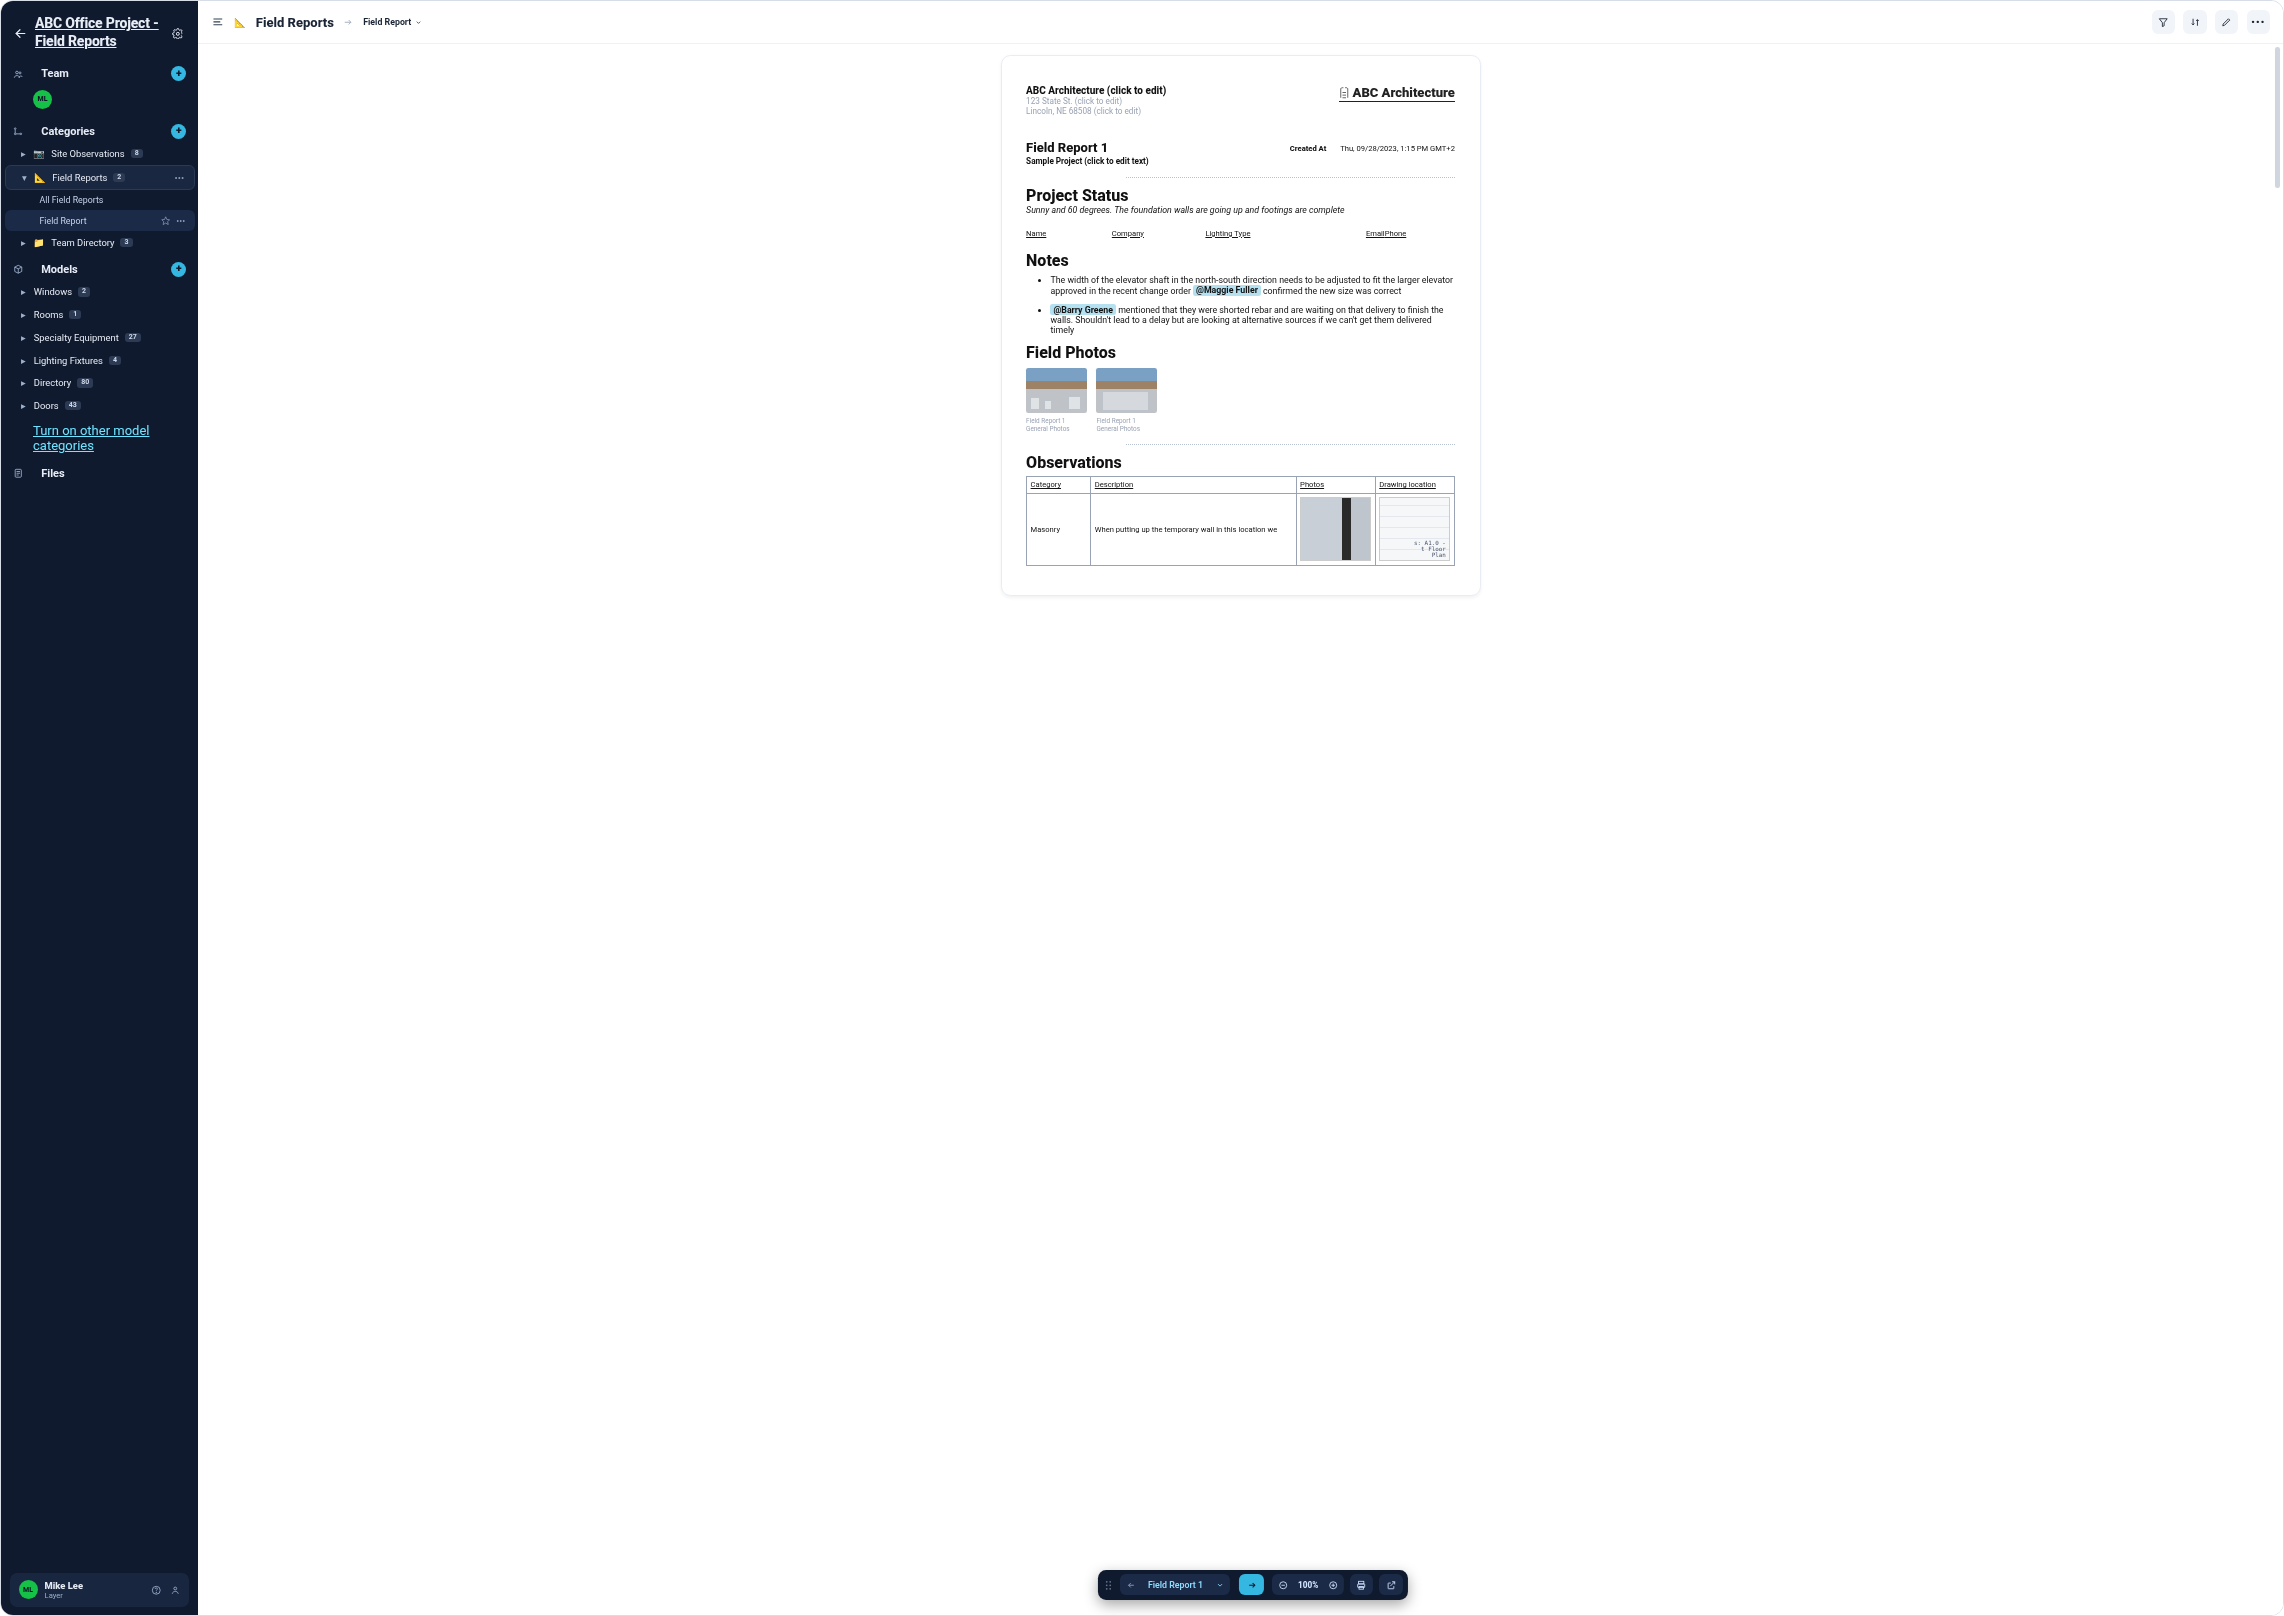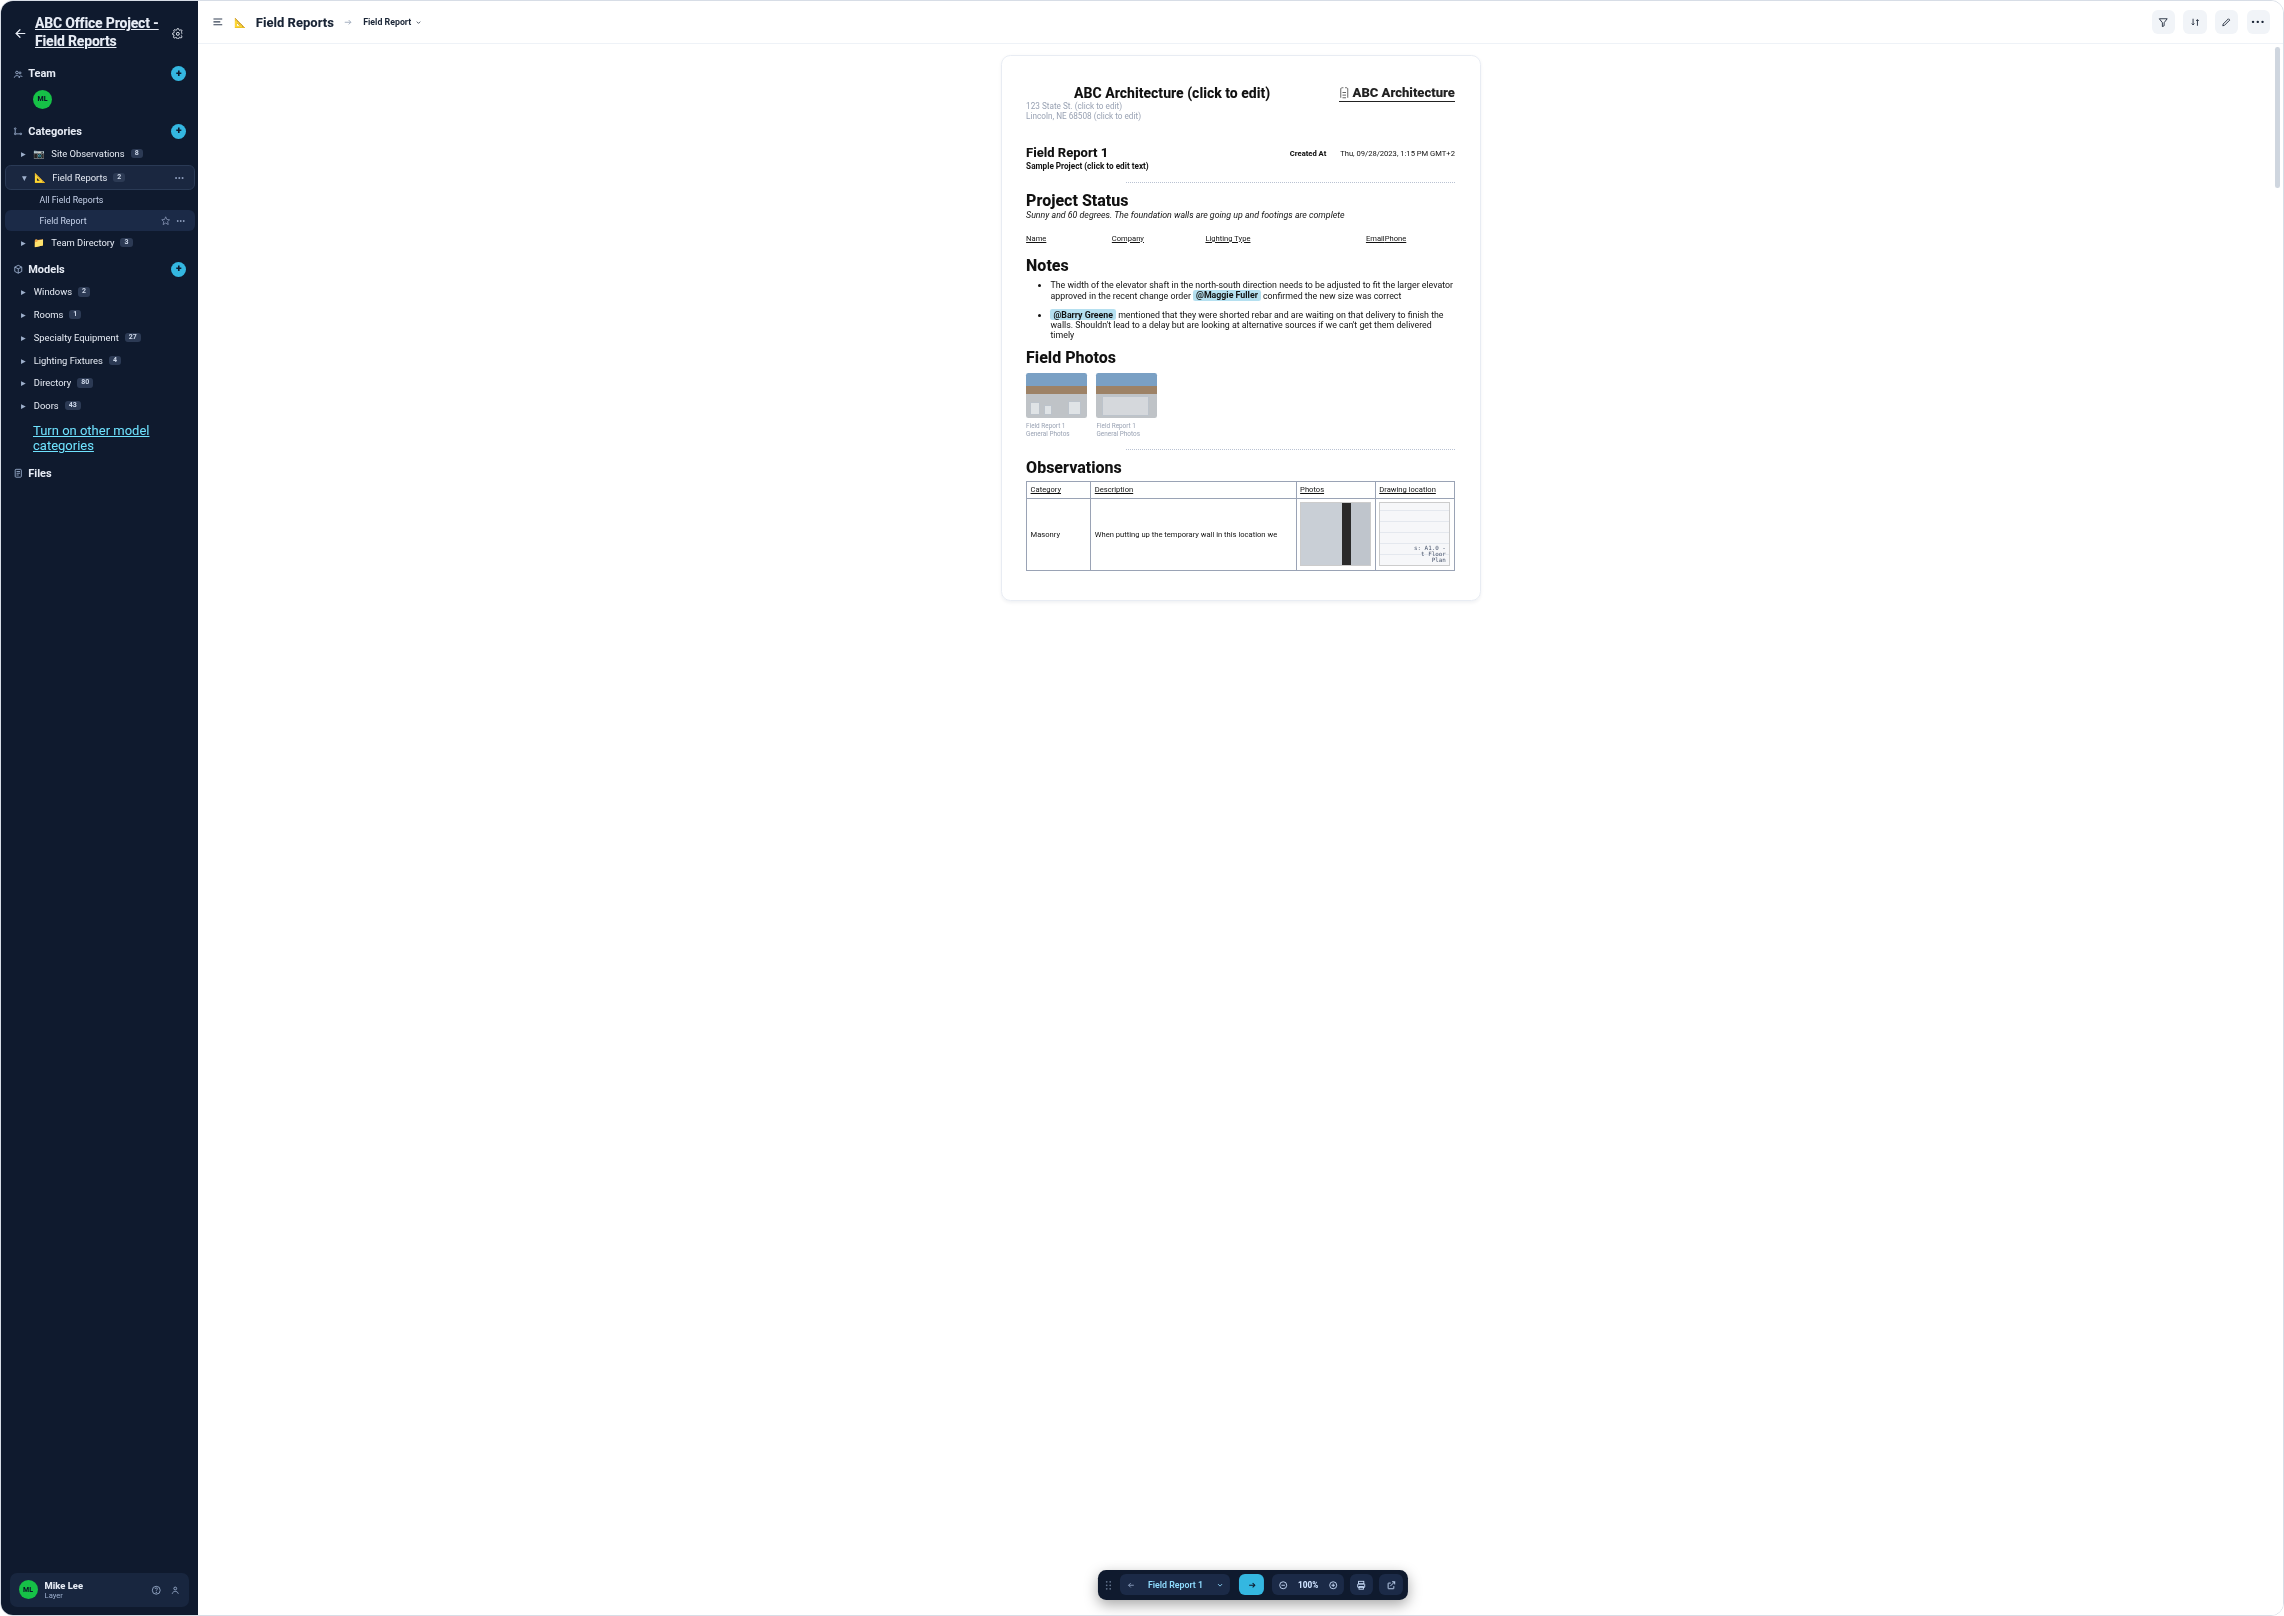--- a/index.html
+++ b/index.html
@@ -47,21 +47,21 @@
     line-height:1.25;
     letter-spacing:-0.2px;
     text-decoration:underline;
   }
   .sb-gear {
     width:16.4px; height:16.4px; display:flex; align-items:center; justify-content:center;
     color:#e7ecf5; cursor:pointer;
     margin-top:2.3px;
   }
   .sb-section-h {
-    display:flex; align-items:center; gap:5px;
+    display:flex; align-items:center; gap:18px;
     padding: 8.2px 11.7px 3.5px 11.7px;
   }
   .sb-section-h .label {
     font-size:11px; font-weight:700;
   }
   .sb-section-h .spacer { flex:1; }
   .sb-add {
     width:15px; height:15px; border-radius:50%;
     background:#34b7e1; color:#0f1a2e; display:flex; align-items:center; justify-content:center;
     font-weight:900; cursor:pointer; font-size:10.5px; line-height:1;
@@ -143,21 +143,21 @@
     width: 480px; max-width:100%;
     margin: 0 auto;
     border:0.6px solid #e8ecf3;
     border-radius:9.4px;
     box-shadow: 0 1.2px 3.5px rgba(15,30,60,0.06);
     padding: 29px 24.6px;
     position:relative;
     min-height: 469px;
   }
   .letterhead { display:flex; justify-content:space-between; align-items:flex-start; }
-  .lh-left .l1 { font-weight:800; font-size:14px;margin-left:48px; }
+  .lh-left .l1 { font-weight:800; font-size:10px; }
   .lh-left .l2, .lh-left .l3 { color:#99a2b3; font-size:8.2px; }
   .lh-right { font-size:13px; font-weight:900; color:#222; display:flex; align-items:center; gap:3.5px; border-bottom:1.2px solid #222; padding-bottom:1.2px;}
   .doc-title-row { display:flex; justify-content:space-between; align-items:flex-start; margin-top:24.6px; }
   .doc-title { font-size:13px; font-weight:800; }
   .doc-sub { font-size:8.2px; font-weight:700; margin-top:1.2px; }
   .meta-label { font-size:7.6px; font-weight:800; }
   .meta-val { font-size:7.6px; }
   .hr { border-top:0.6px dotted #b9c2d2; margin:10.5px 0 7px 100px; }
   .sec-h { font-size:16px; font-weight:800; margin-top:8.2px; }
   .italic { font-style:italic; font-size:8.8px; }

